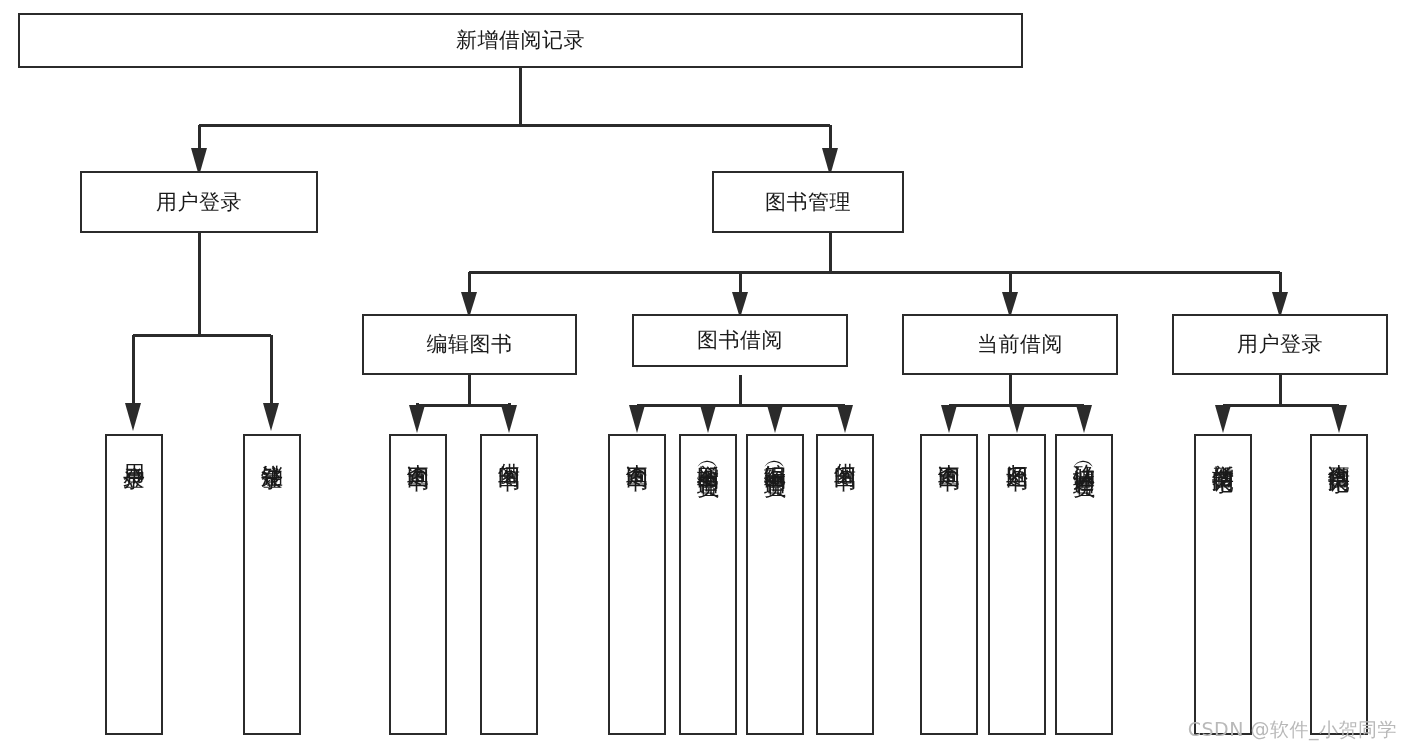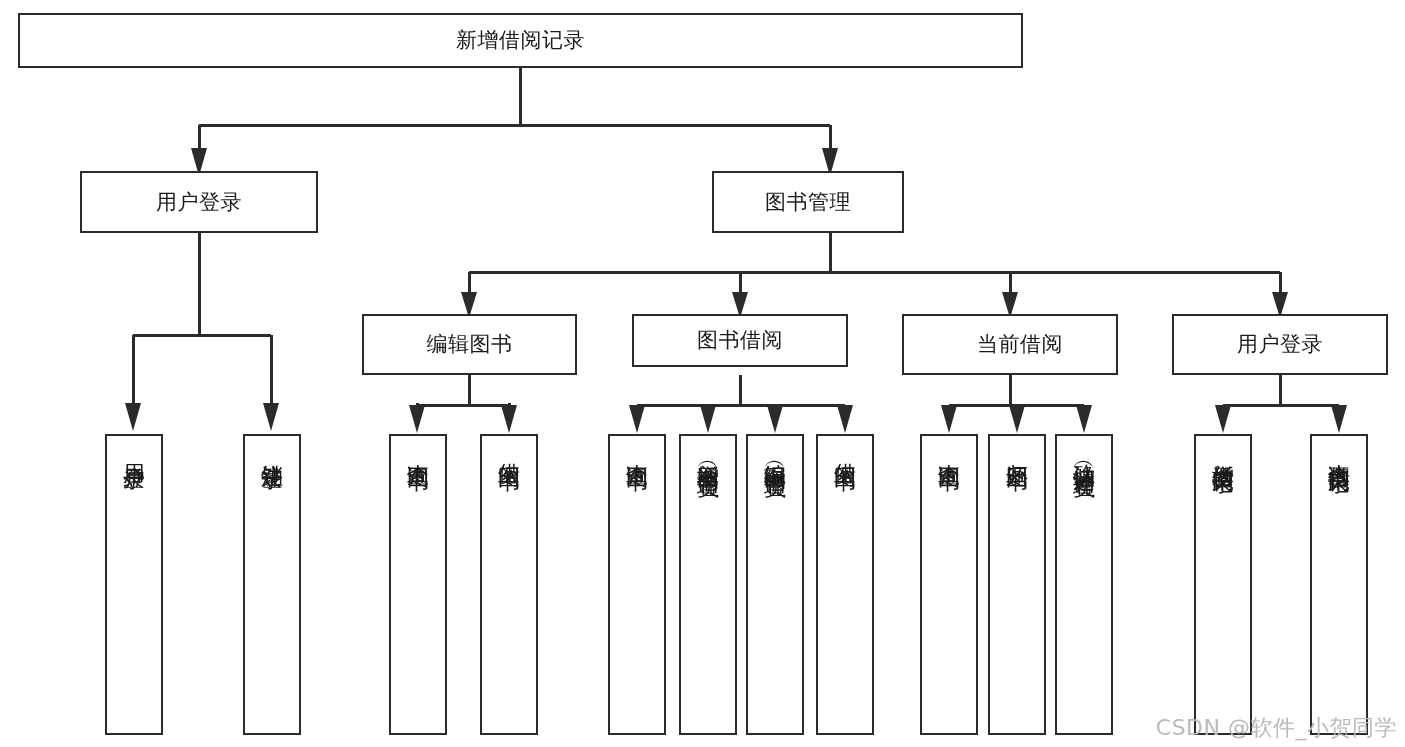--- a/index.html
+++ b/index.html
@@ -54,21 +54,21 @@
     text-orientation: upright;
     font-size: 22px;
     letter-spacing: 2px;
     line-height: 1;
     white-space: nowrap;
   }
   .watermark {
     position: absolute;
     right: 8px;
     bottom: 4px;
-    font-size: 22px;
+    font-size: 19px;
     color: #b9b9b9;
     letter-spacing: 0.5px;
     white-space: nowrap;
     user-select: none;
   }
 </style>
 </head>
 <body>
 
 <div id="canvas">

